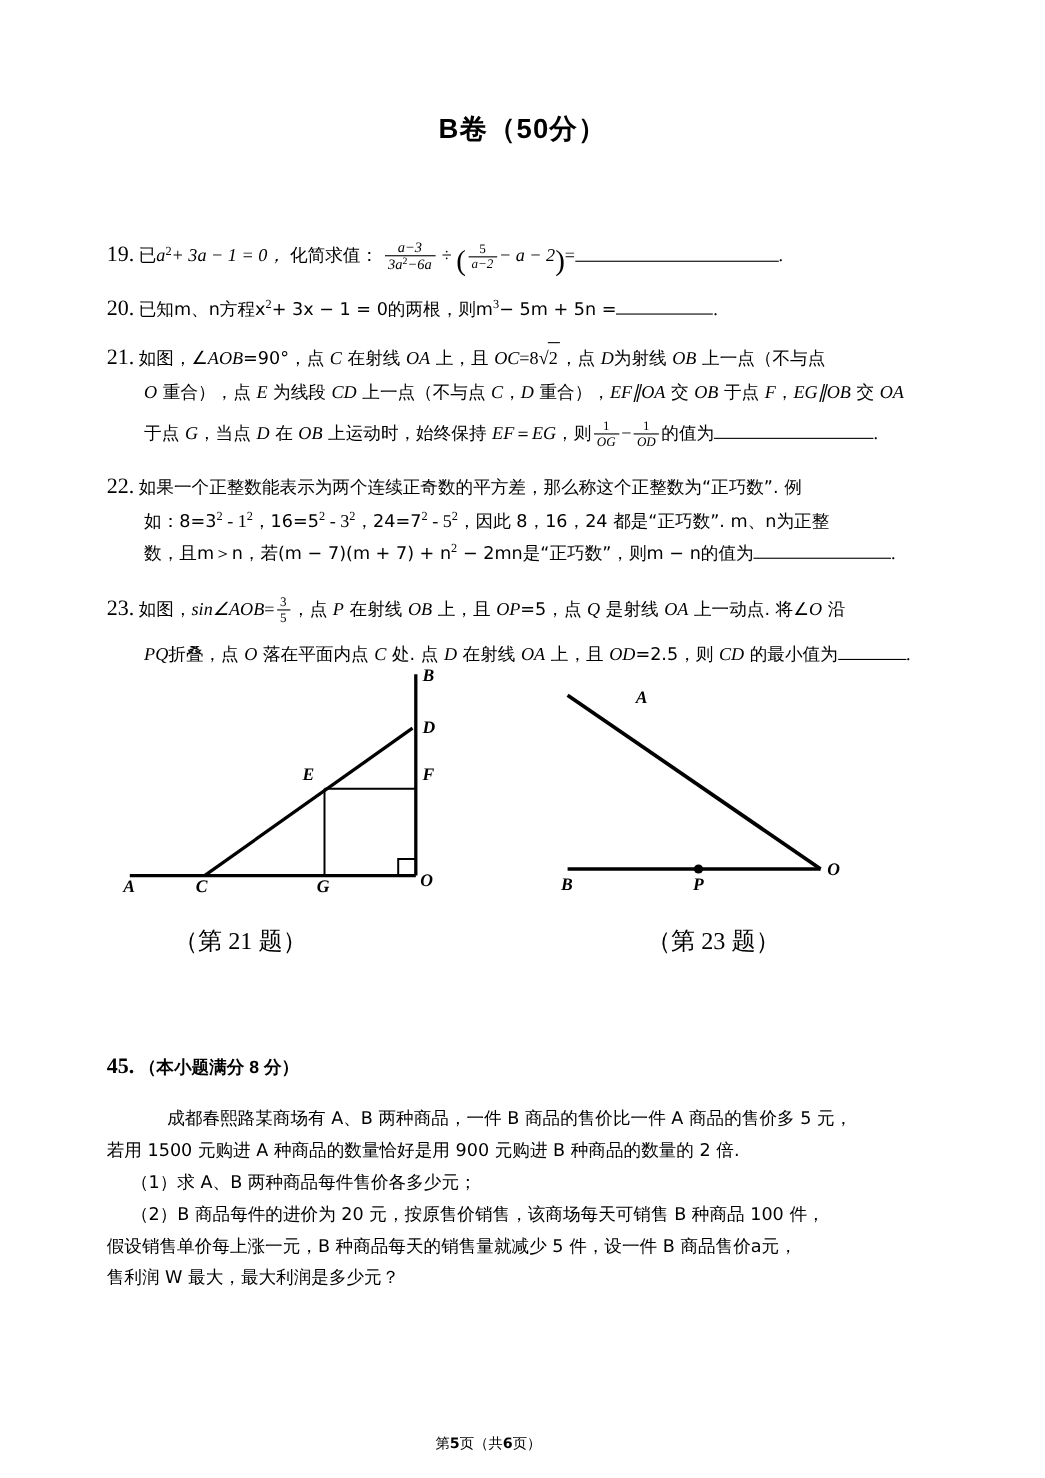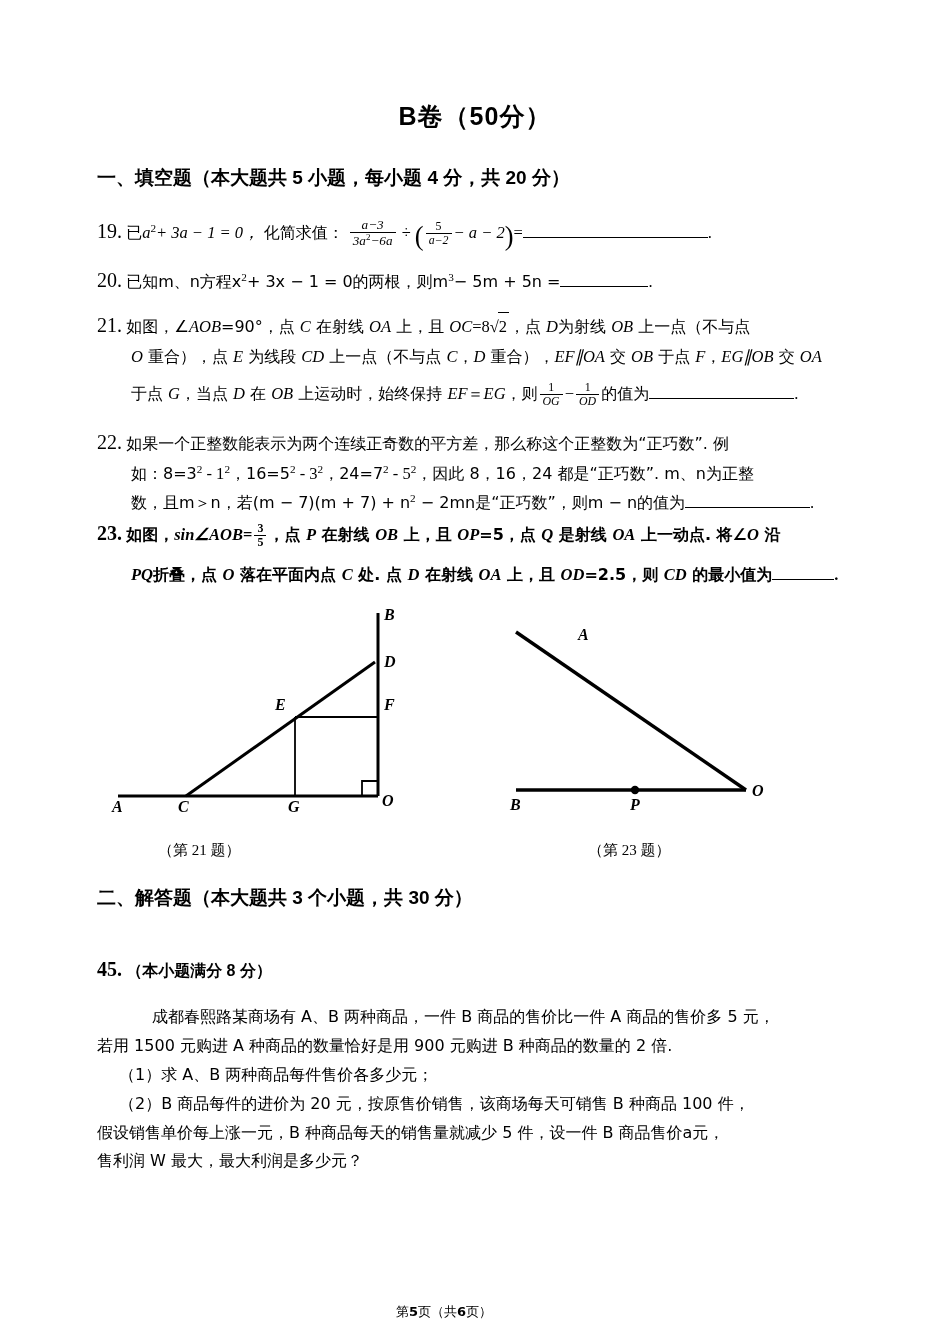--- a/index.html
+++ b/index.html
@@ -99,21 +99,21 @@
     display: inline-block;
     border-top: 1.1px solid #000;
     padding: 0 2px 0 1px;
     margin-left: -1px;
   }
 
   
   .figcap {
     position: absolute;
     font-family: "Liberation Serif", "DejaVu Serif", serif;
-    font-size: 15px;
+    font-size: 22px;
     white-space: nowrap;
   }
   .figlabel {
     position: absolute;
     font-family: "Liberation Serif", serif;
     font-style: italic;
     font-weight: bold;
     font-size: 16px;
   }
 
@@ -129,21 +129,20 @@
   }
   .footer b { font-weight: bold; }
 </style>
 </head>
 <body>
 
 <div class="page">
 
   <div class="paper-title">B卷（50分）</div>
 
-  <div class="section-heading" id="sec1">一、填空题（本大题共 5 小题，每小题 4 分，共 20 分）</div>
 
   <div class="q" id="q19" style="left:97px; top:213px; width:780px;">
     <span class="qnum">19.</span>
     <span class="cn">已</span><span class="mi">a</span><sup class="p">2</sup><span class="mi">+ 3a − 1 = 0，</span>
     <span class="cn">化简求值：</span>
     <span class="frac">
       <span class="top mi">a−3</span>
       <span class="bot"><span class="mi">3a</span><sup class="p">2</sup><span class="mi">−6a</span></span>
     </span>
     <span class="num">÷</span>
@@ -183,21 +182,21 @@
       <span class="cn">如果一个正整数能表示为两个连续正奇数的平方差，那么称这个正整数为“正巧数”. 例</span>
     </div>
     <div style="padding-left:34px;">
       <span class="cn">如：8=3</span><sup class="p">2</sup><span class="num"> - 1</span><sup class="p">2</sup><span class="cn">，16=5</span><sup class="p">2</sup><span class="num"> - 3</span><sup class="p">2</sup><span class="cn">，24=7</span><sup class="p">2</sup><span class="num"> - 5</span><sup class="p">2</sup><span class="cn">，因此 8，16，24 都是“正巧数”. m、n为正整</span>
     </div>
     <div style="padding-left:34px;">
       <span class="cn">数，且m＞n，若(m − 7)(m + 7) + n</span><sup class="p">2</sup><span class="cn"> − 2mn是“正巧数”，则m − n的值为</span><span class="blank blank-m"></span><span class="num">.</span>
     </div>
   </div>
 
-  <div class="q" id="q23" style="left:97px; top:516px; width:790px;font-weight:bold;">
+  <div class="q" id="q23" style="left:97px; top:536px; width:790px;">
     <div>
       <span class="qnum">23.</span>
       <span class="cn">如图，</span><span class="it">sin</span><span class="it">∠AOB</span><span class="num">=</span><span class="frac small">
         <span class="top num">3</span>
         <span class="bot num">5</span>
       </span><span class="cn">，点 </span><span class="it">P</span><span class="cn"> 在射线 </span><span class="it">OB</span><span class="cn"> 上，且 </span><span class="it">OP</span><span class="cn">=5，点 </span><span class="it">Q</span><span class="cn"> 是射线 </span><span class="it">OA</span><span class="cn"> 上一动点. 将∠</span><span class="it">O</span><span class="cn"> 沿</span>
     </div>
     <div style="padding-left:34px; margin-top:10px;">
       <span class="it">PQ</span><span class="cn">折叠，点 </span><span class="it">O</span><span class="cn"> 落在平面内点 </span><span class="it">C</span><span class="cn"> 处. 点 </span><span class="it">D</span><span class="cn"> 在射线 </span><span class="it">OA</span><span class="cn"> 上，且 </span><span class="it">OD</span><span class="cn">=2.5，则 </span><span class="it">CD</span><span class="cn"> 的最小值为</span><span class="blank blank-xs"></span><span class="num">.</span>
     </div>
@@ -238,21 +237,20 @@
 
       <circle cx="165" cy="190" r="4.2" fill="#000"></circle>
     </svg>
     <span class="figlabel" style="left:108px; top:26px;">A</span>
     <span class="figlabel" style="left:40px; top:196px;">B</span>
     <span class="figlabel" style="left:160px; top:196px;">P</span>
     <span class="figlabel" style="left:282px; top:182px;">O</span>
   </div>
   <div class="figcap" style="left:588px; top:841px;">（第 23 题）</div>
 
-  <div class="section-heading" id="sec2">二、解答题（本大题共 3 个小题，共 30 分）</div>
 
   <div class="q" id="q24" style="left:97px; top:952px; width:790px;">
     <div>
       <span class="qnum" style="font-weight:bold;">45.</span>
       <span class="cn" style="font-weight:bold; font-family:'Liberation Sans', sans-serif;">（本小题满分 8 分）</span>
     </div>
     <div style="padding-left:55px; margin-top:16px;">
       <span class="cn">成都春熙路某商场有 A、B 两种商品，一件 B 商品的售价比一件 A 商品的售价多 5 元，</span>
     </div>
     <div>

